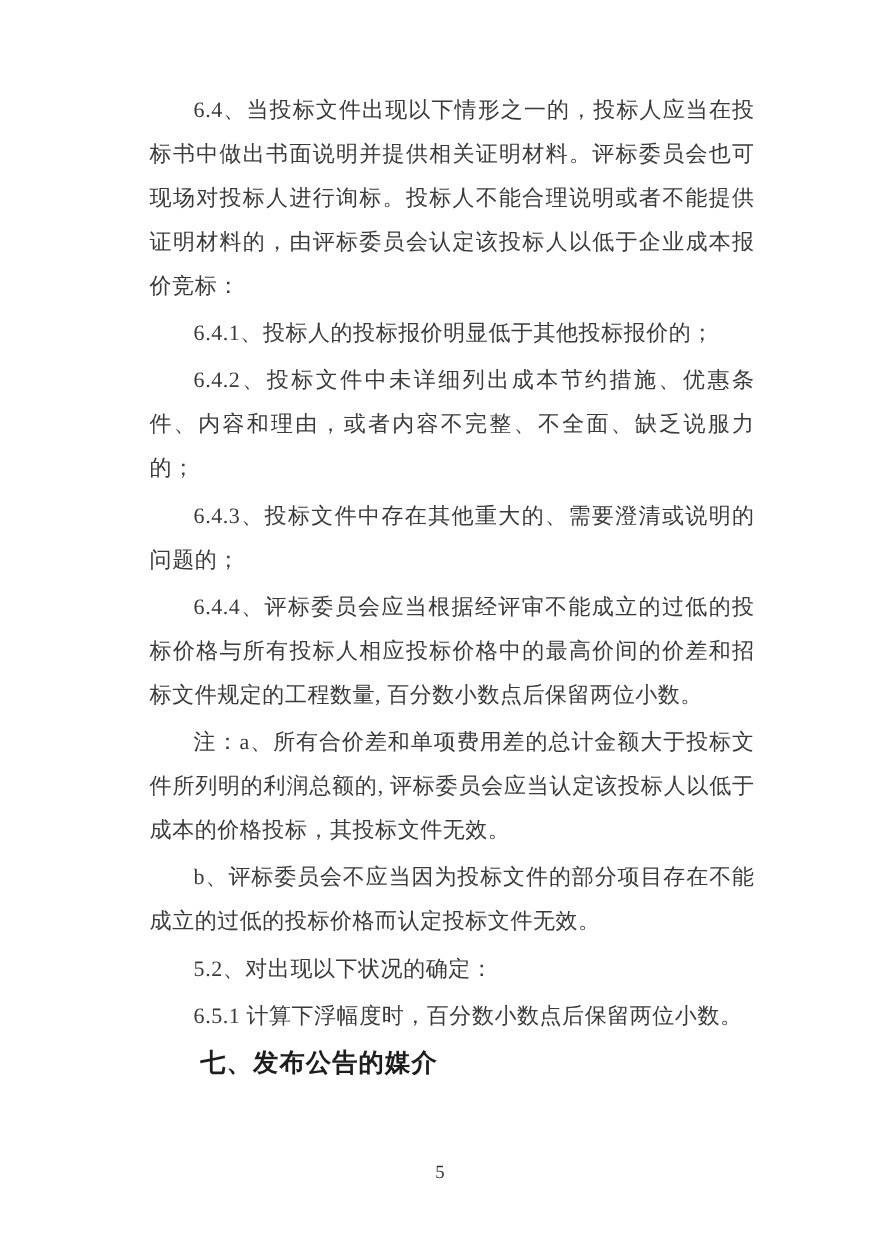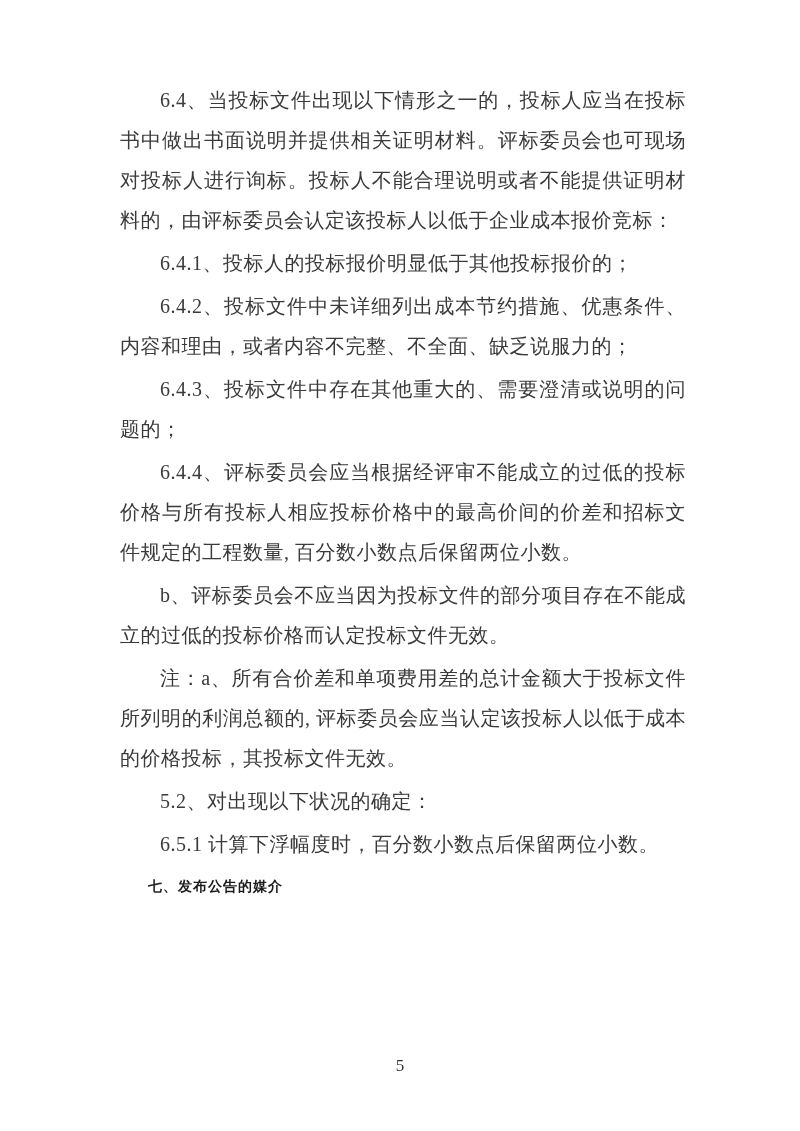--- a/index.html
+++ b/index.html
@@ -21,28 +21,28 @@
     left: 120px;
     top: 80px;
     width: 566px;
     font-size: 20px;
     line-height: 40px;
     color: #3a3a3a;
     text-align: justify;
     letter-spacing: 0.5px;
   }
   .content p {
-    margin: 0 0 3px 0;
+    margin: 0 0 3px 16px;
     text-indent: 2em;
   }
   .section-heading {
     margin: 9px 0 0 0;
     text-indent: 0;
     font-weight: bold;
-    font-size: 14px;
+    font-size: 23px;
     color: #1d1d1d;
     letter-spacing: 1px;
   }
   .page-footer {
     position: absolute;
     left: 0;
     top: 1052px;
     width: 800px;
     text-align: center;
     font-size: 17px;
@@ -53,20 +53,20 @@
 </head>
 <body>
 
 <div class="page">
   <div class="content">
     <p>6.4、当投标文件出现以下情形之一的，投标人应当在投标书中做出书面说明并提供相关证明材料。评标委员会也可现场对投标人进行询标。投标人不能合理说明或者不能提供证明材料的，由评标委员会认定该投标人以低于企业成本报价竞标：</p>
     <p>6.4.1、投标人的投标报价明显低于其他投标报价的；</p>
     <p>6.4.2、投标文件中未详细列出成本节约措施、优惠条件、内容和理由，或者内容不完整、不全面、缺乏说服力的；</p>
     <p>6.4.3、投标文件中存在其他重大的、需要澄清或说明的问题的；</p>
     <p>6.4.4、评标委员会应当根据经评审不能成立的过低的投标价格与所有投标人相应投标价格中的最高价间的价差和招标文件规定的工程数量, 百分数小数点后保留两位小数。</p>
+    <p>注：a、所有合价差和单项费用差的总计金额大于投标文件所列明的利润总额的, 评标委员会应当认定该投标人以低于成本的价格投标，其投标文件无效。</p>
     <p>b、评标委员会不应当因为投标文件的部分项目存在不能成立的过低的投标价格而认定投标文件无效。</p>
-    <p>注：a、所有合价差和单项费用差的总计金额大于投标文件所列明的利润总额的, 评标委员会应当认定该投标人以低于成本的价格投标，其投标文件无效。</p>
     <p>5.2、对出现以下状况的确定：</p>
     <p>6.5.1 计算下浮幅度时，百分数小数点后保留两位小数。</p>
     <p class="section-heading">七、发布公告的媒介</p>
   </div>
   <div class="page-footer">5</div>
 </div>
 
 </body></html>

